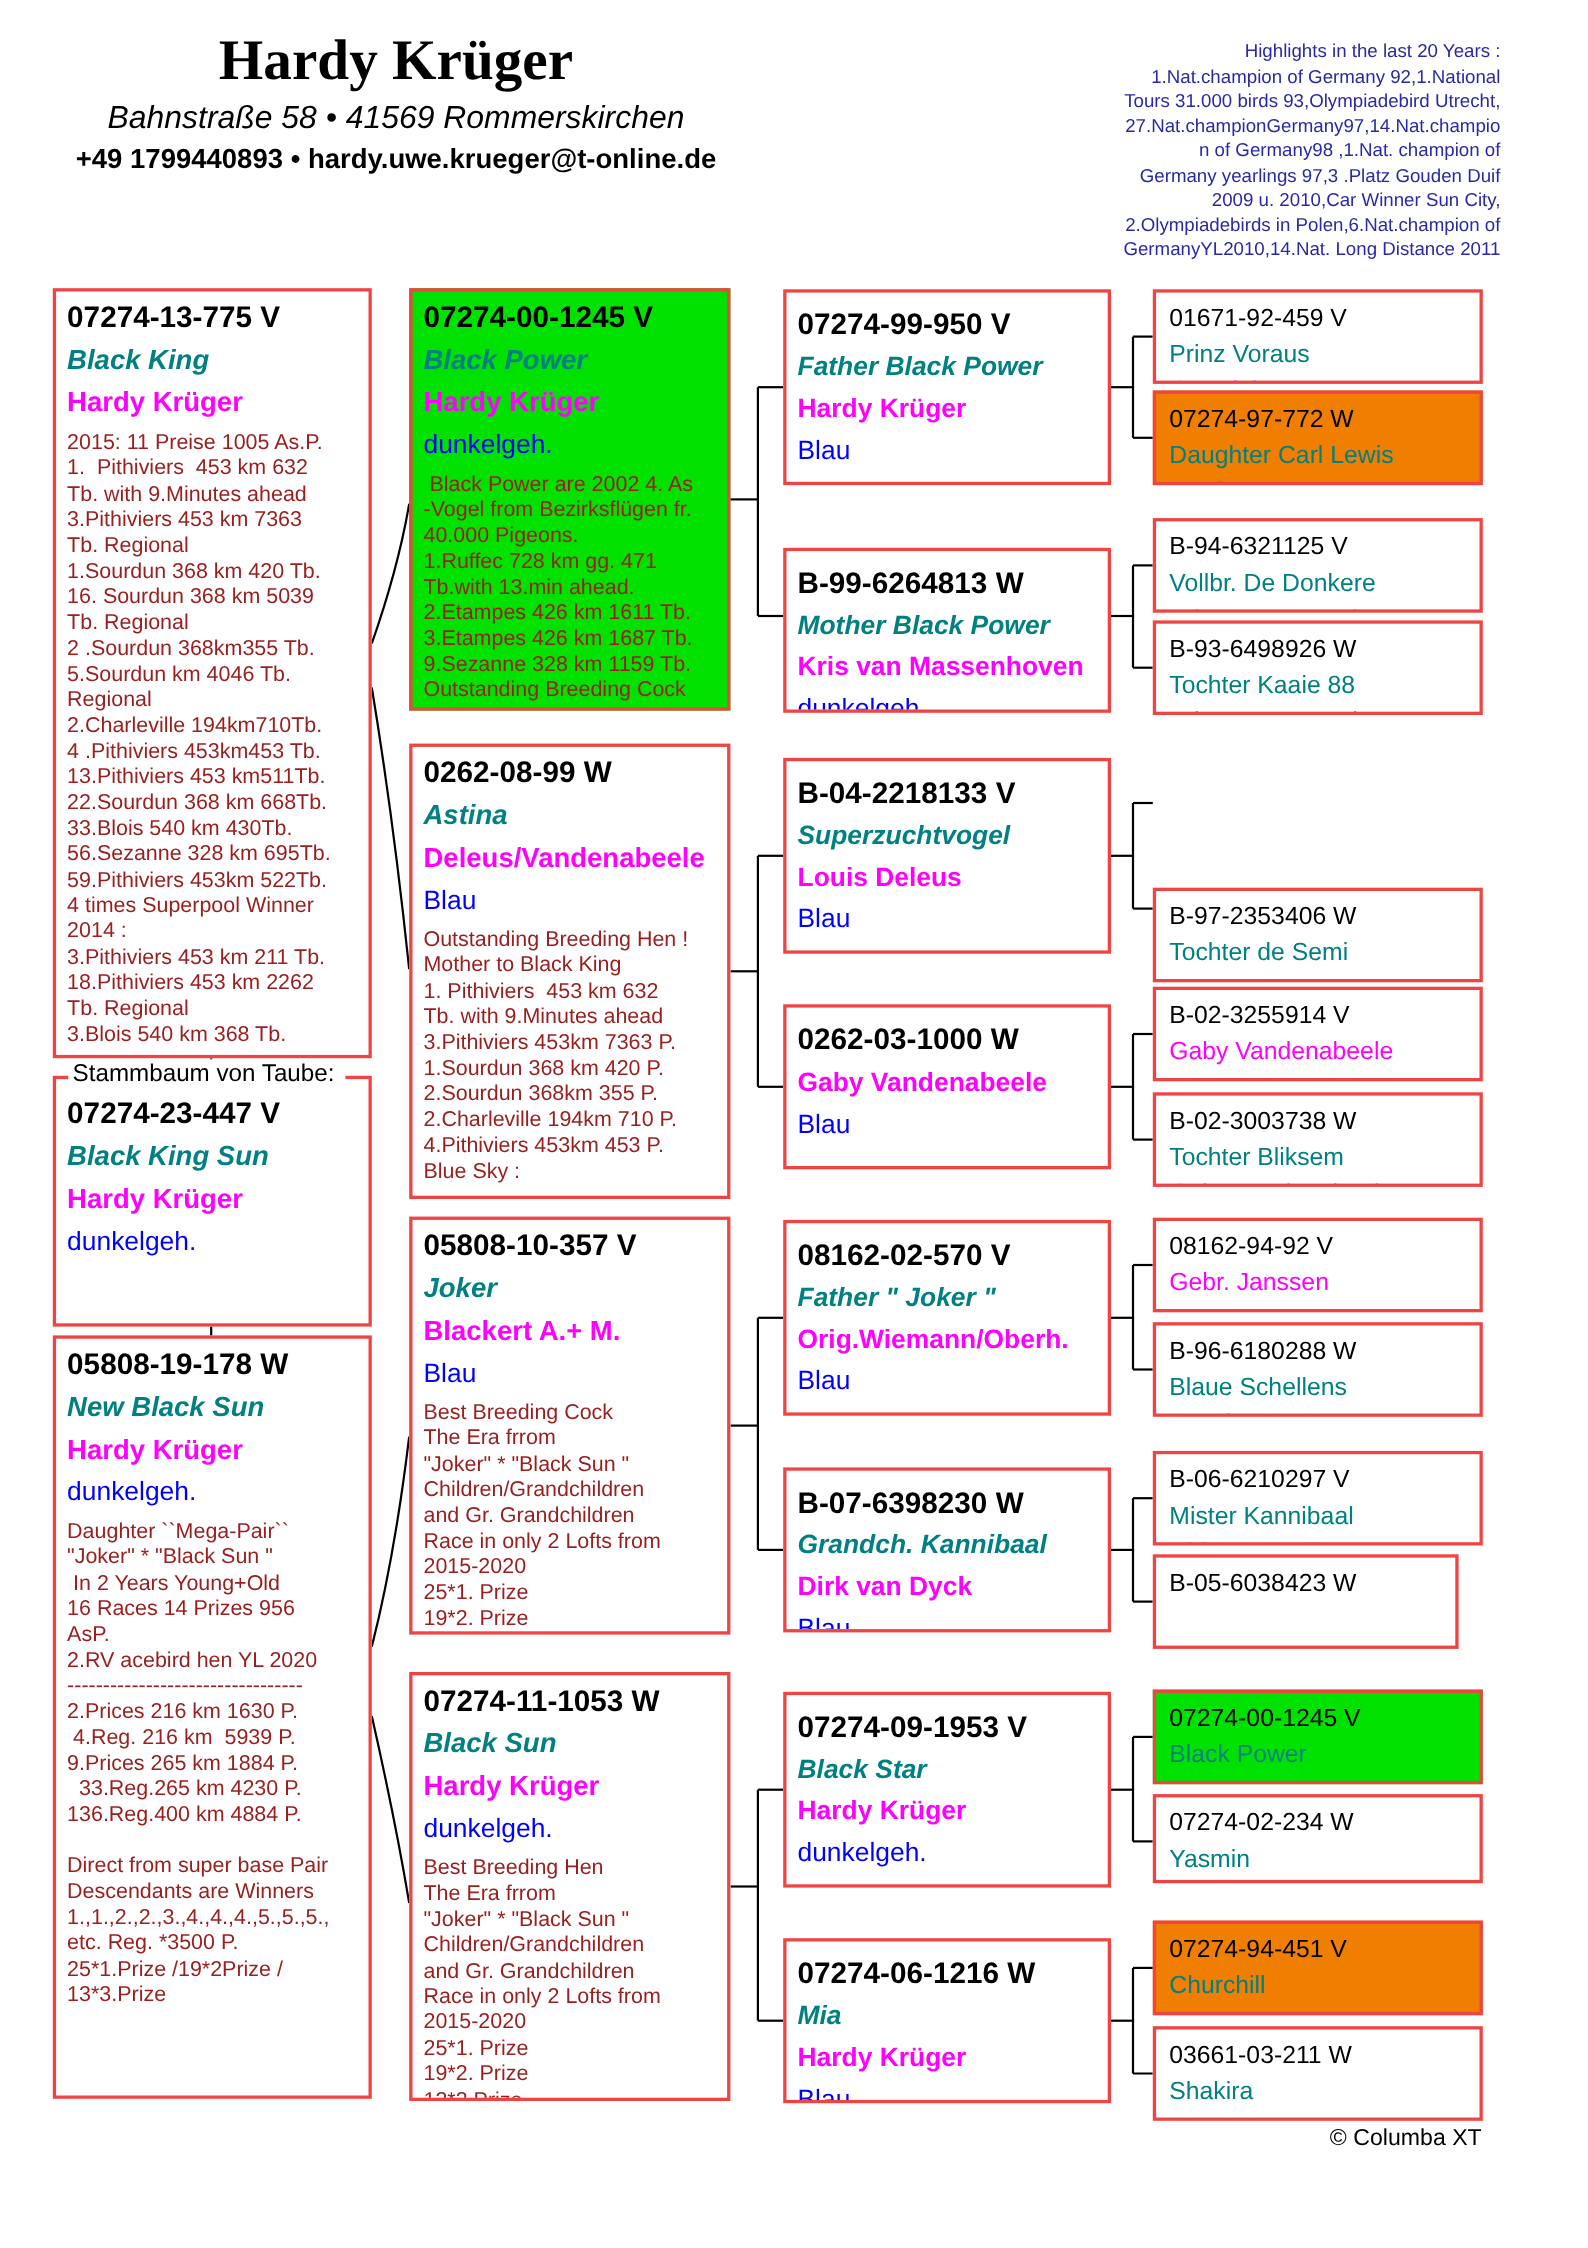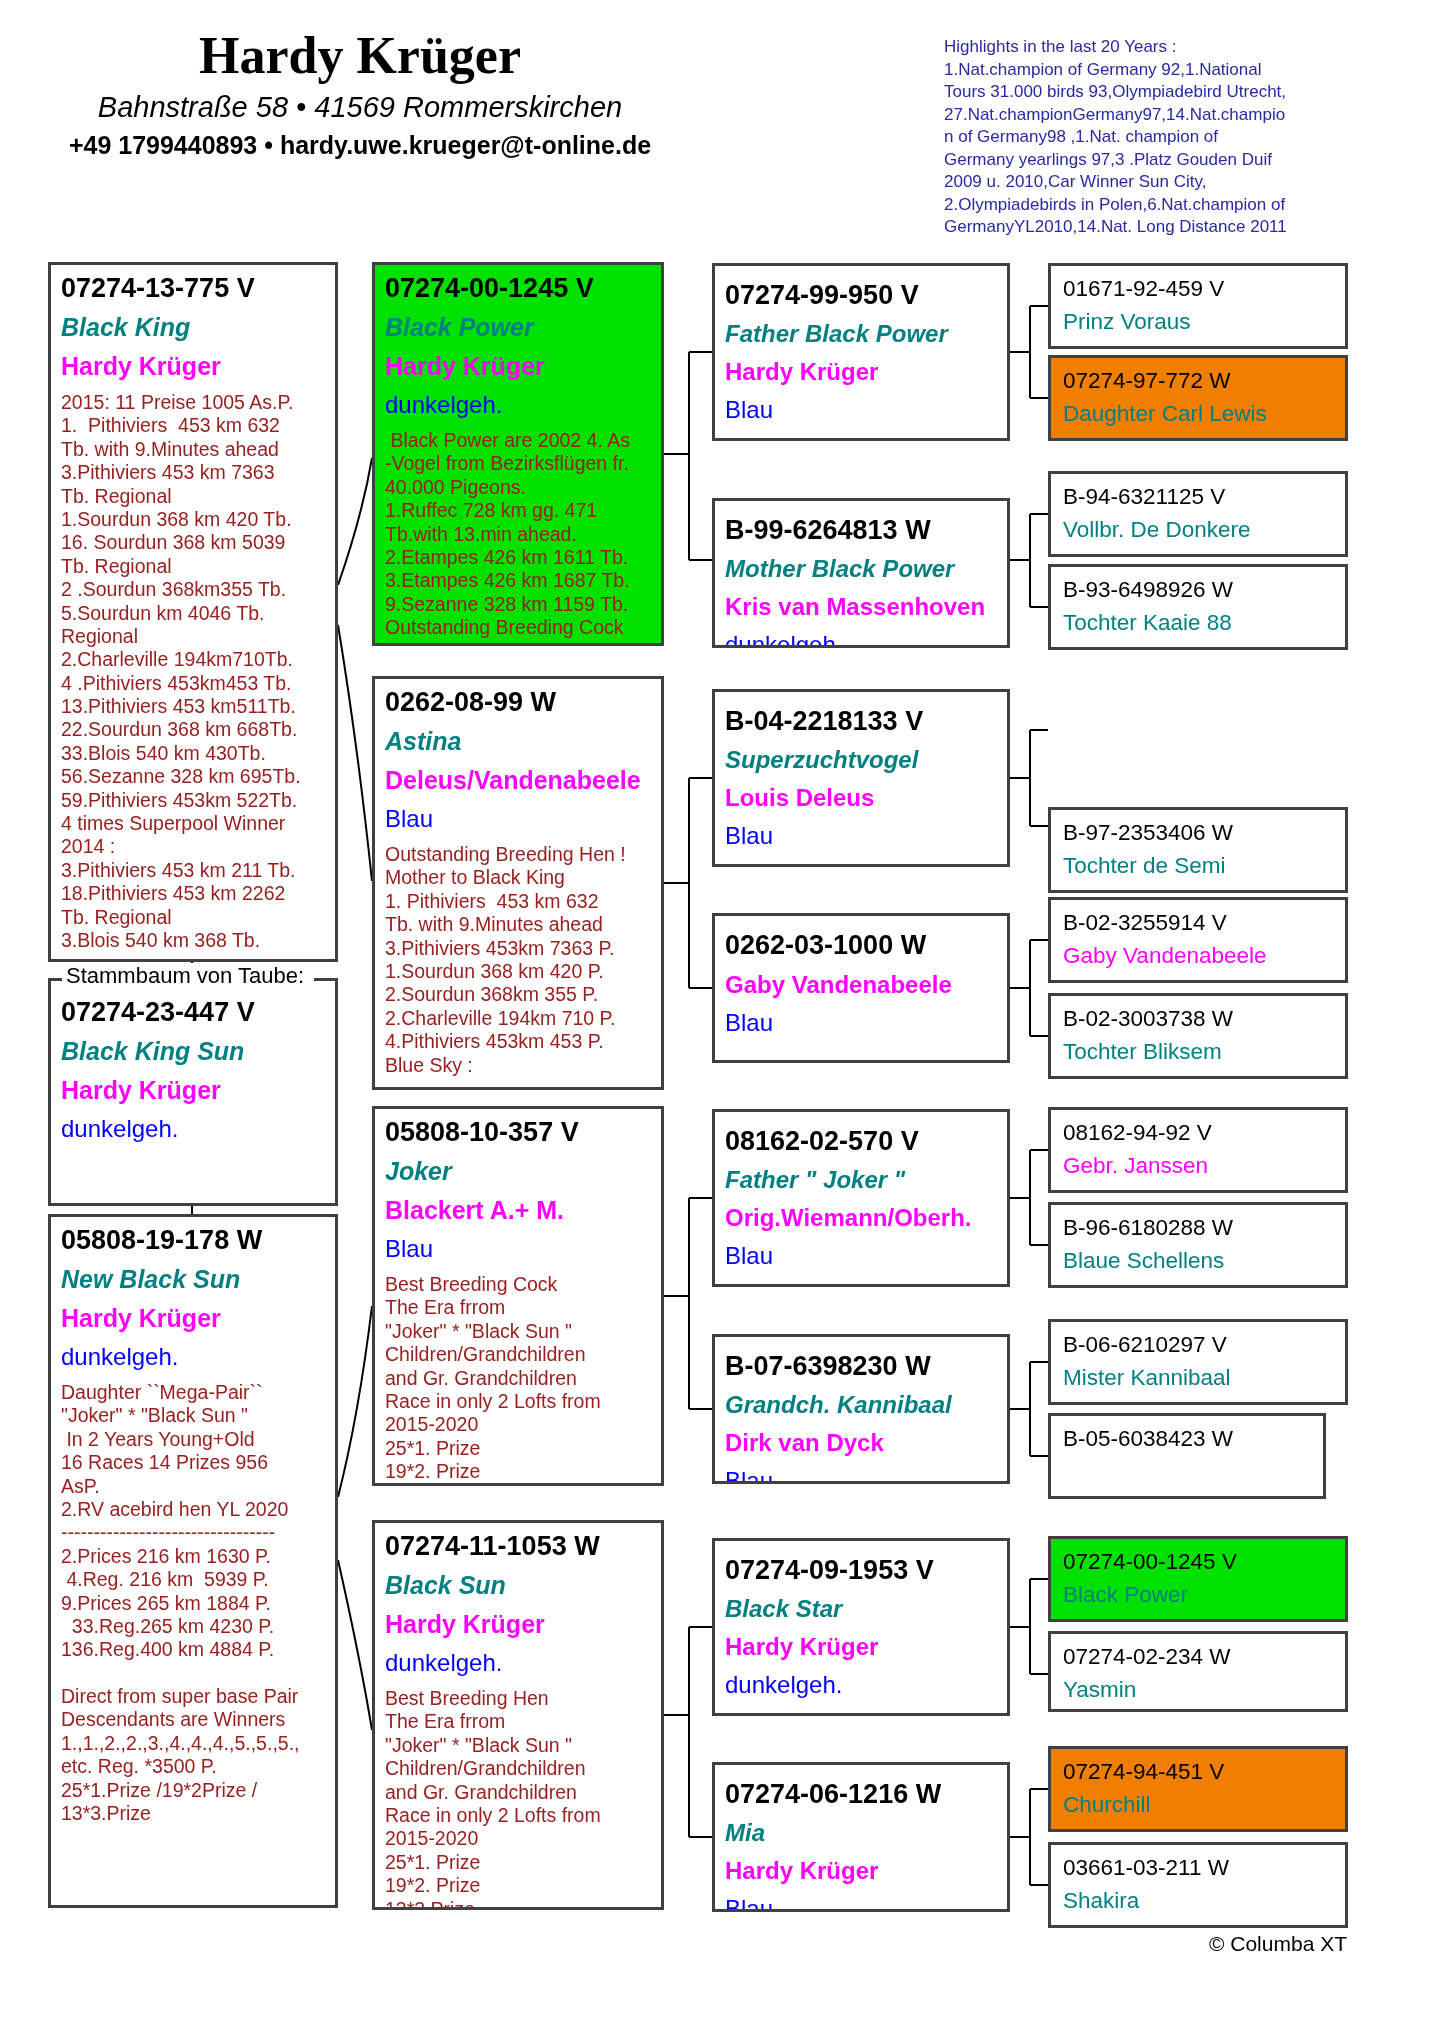--- a/index.html
+++ b/index.html
@@ -6,27 +6,27 @@
   #page{position:relative;width:1444px;height:2044px;background:#fff;
         font-family:"Liberation Sans","DejaVu Sans",sans-serif;color:#000;overflow:hidden;}
 
   
   #loft-header{position:absolute;left:30px;top:26px;width:660px;text-align:center;}
   .loft-name{font-family:"Liberation Serif","DejaVu Serif",serif;font-weight:bold;
              font-size:52px;line-height:60px;}
   .loft-address{font-style:italic;font-size:29px;line-height:42px;}
   .loft-contact{font-weight:bold;font-size:25px;line-height:34px;}
   #highlights{position:absolute;left:944px;top:36px;width:420px;font-size:17px;
-              line-height:22.5px;color:#2929A3;white-space:pre-line;}
+              line-height:22.5px;color:#2929A3;white-space:pre-line;text-align:right;}
 
   
   #connectors{position:absolute;left:0;top:0;z-index:1;}
 
   
-  .box{position:absolute;background:#fff;border:3px solid #404040;box-sizing:border-box;
+  .box{position:absolute;background:#fff;border:3px solid #ef4444;box-sizing:border-box;
        overflow:hidden;padding:6px 10px;z-index:2;}
   .ring{font-size:27px;font-weight:bold;margin:2px 0 9px;white-space:nowrap;}
   .pname{font-size:25px;font-weight:bold;font-style:italic;color:#008080;margin:0 0 10px;}
   .breeder{font-size:25px;font-weight:bold;color:#FF00FF;margin:0 0 10px;white-space:nowrap;}
   .pcolor{font-size:24px;color:#0000FF;margin:0 0 10px;}
   .notes{font-size:19.5px;color:#992020;line-height:1.2;white-space:pre-wrap;}
 
   .mid{padding:12px 10px;}
   .mid .pname,.mid .pcolor{font-size:24px;}
   .mid .breeder{font-size:24px;}

